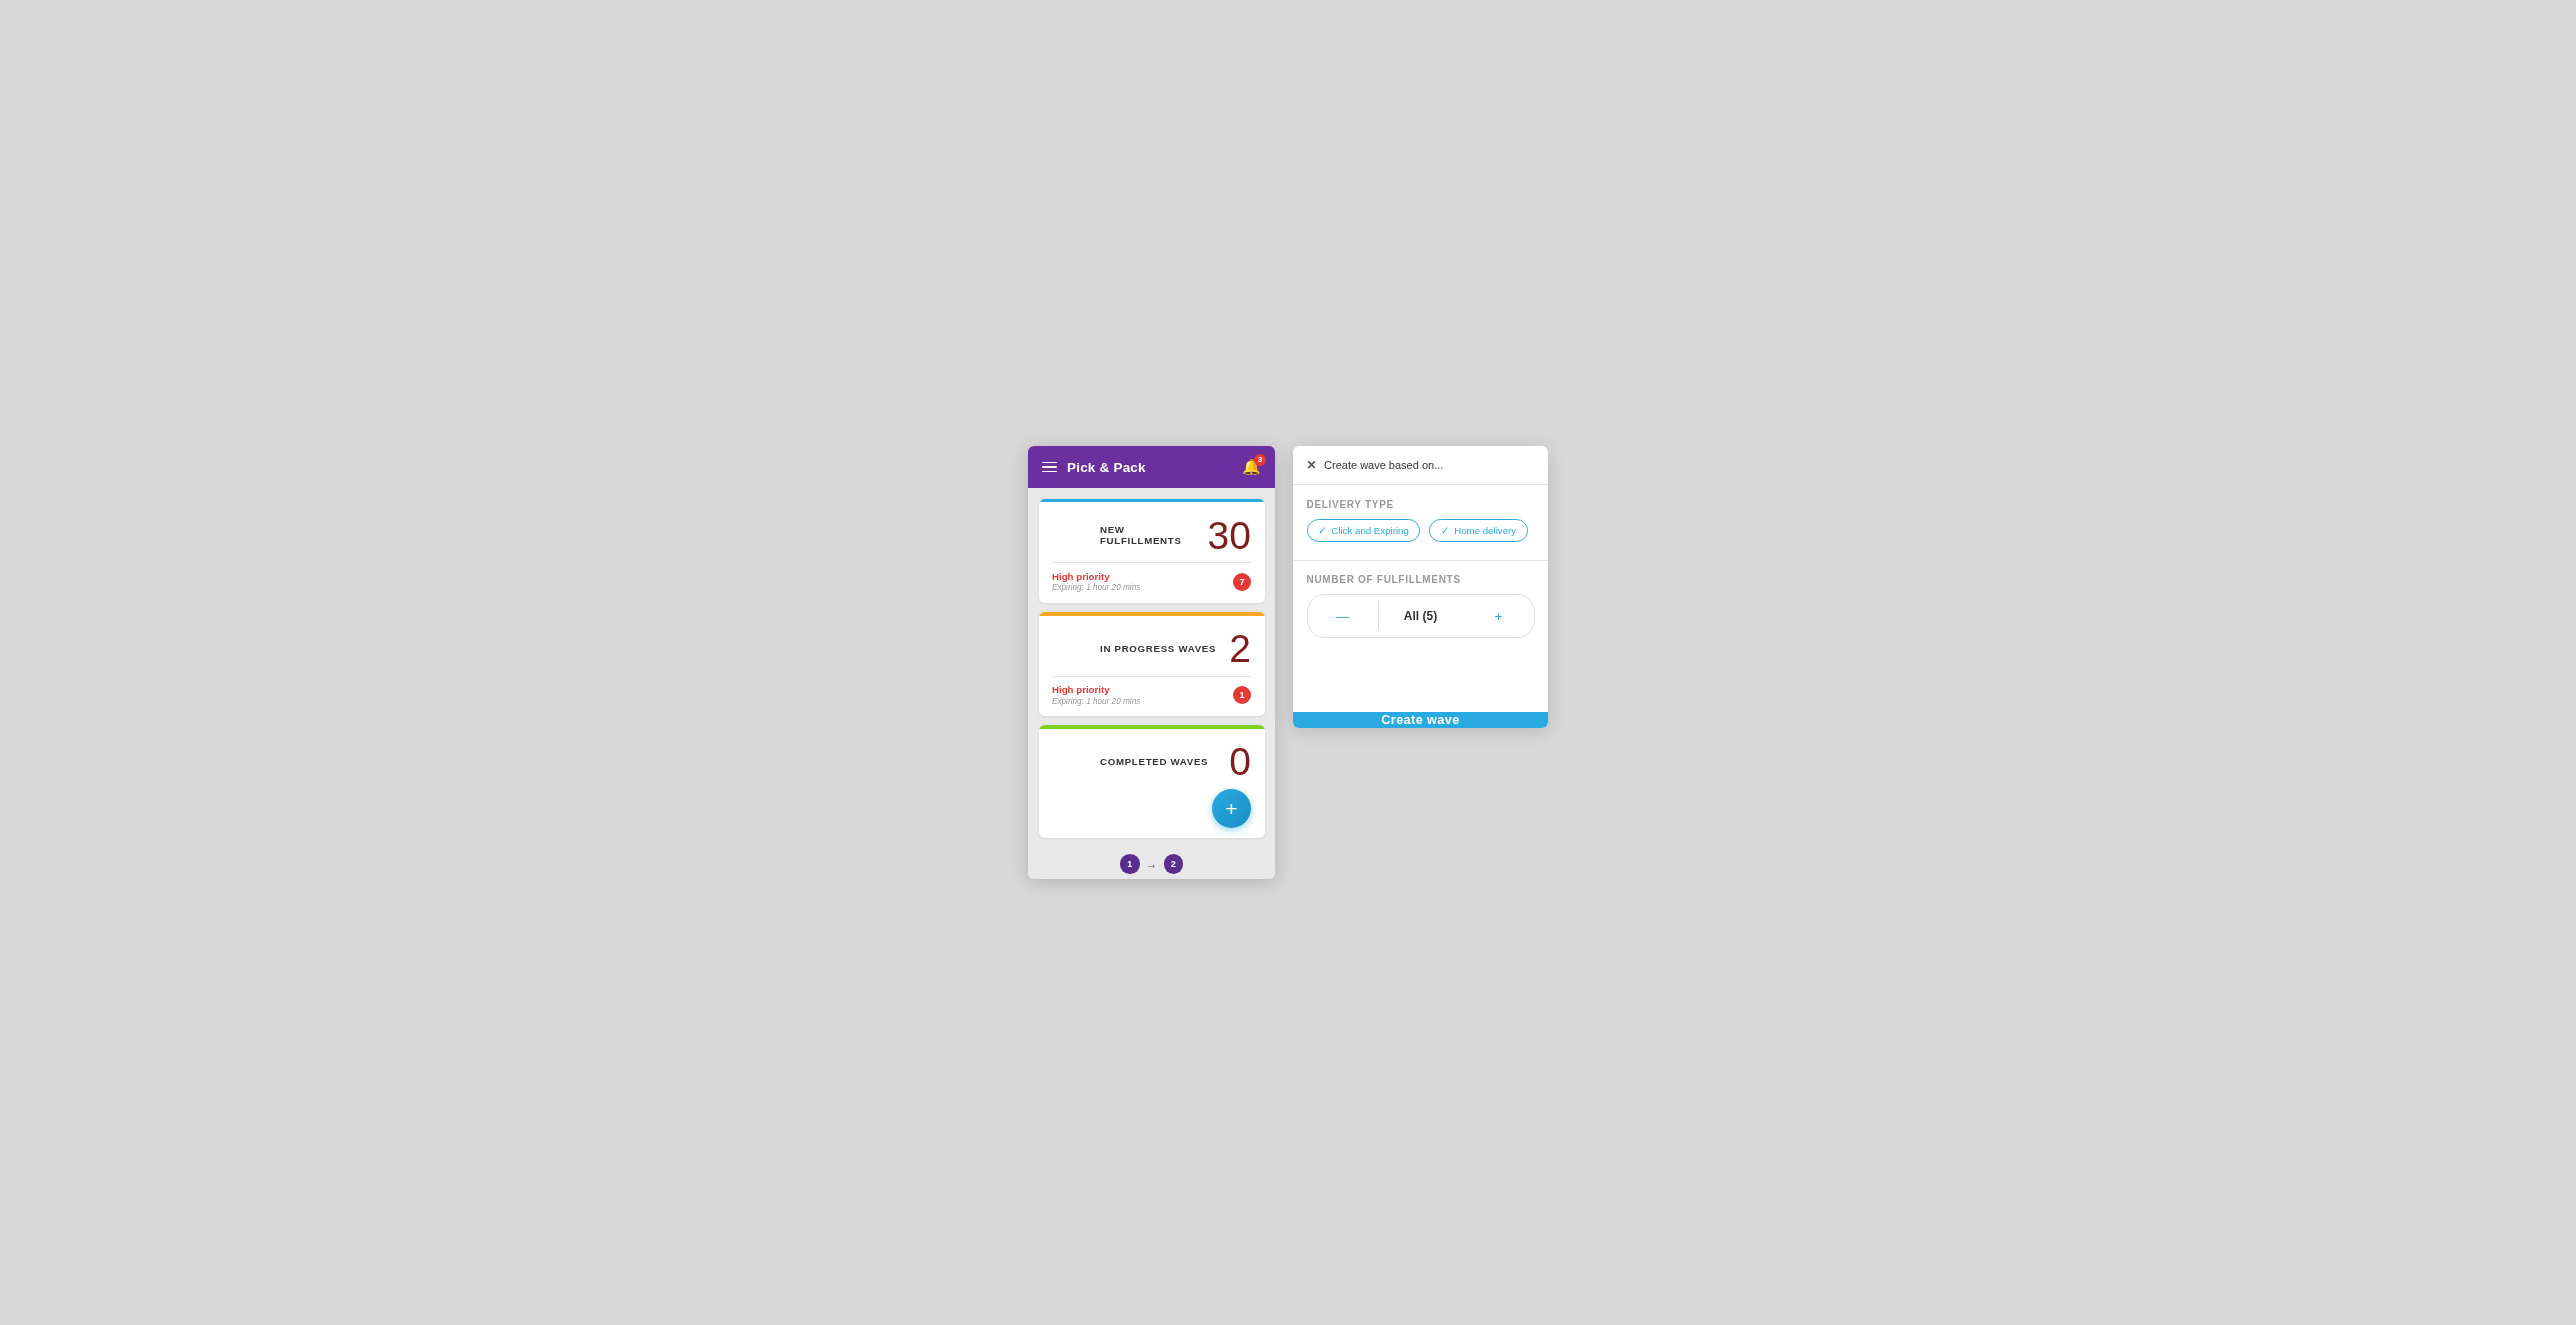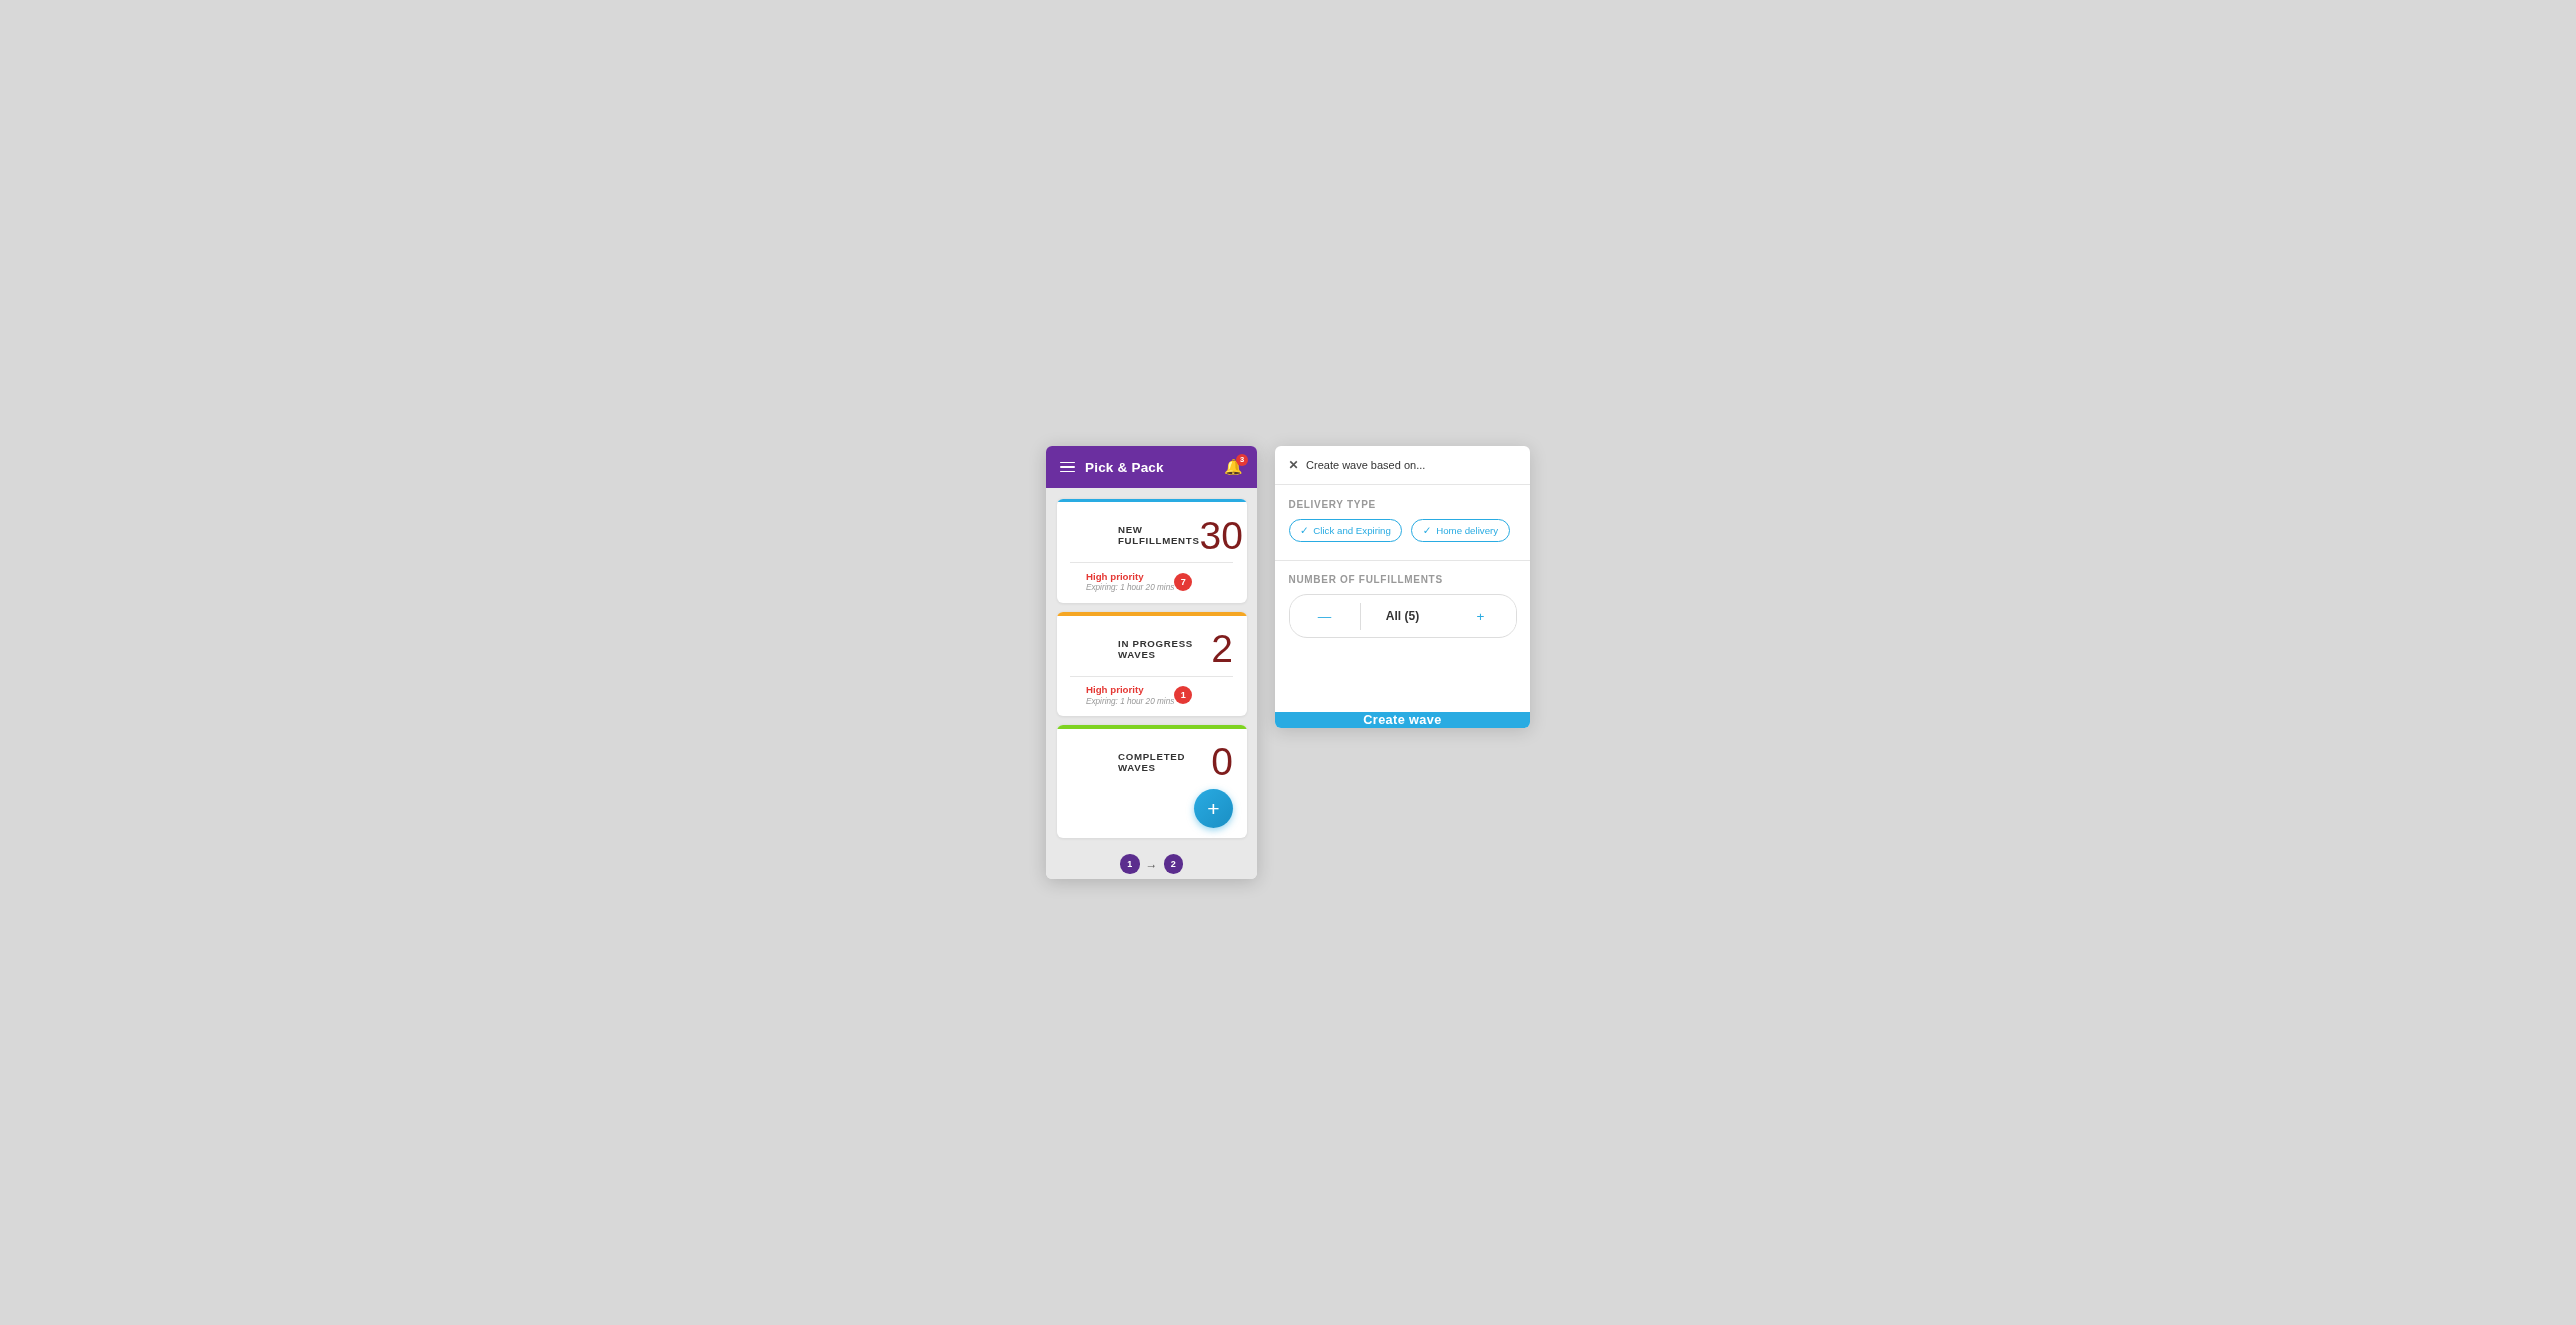--- a/index.html
+++ b/index.html
@@ -13,21 +13,21 @@
     }
     .scene {
       display: flex;
       align-items: flex-start;
       gap: 18px;
       position: relative;
     }
 
     
     .app-panel {
-      width: 211px;
+      width: 247px;
       border-radius: 6px;
       overflow: hidden;
       box-shadow: 0 3px 18px rgba(0,0,0,0.18);
       background: #f0f0f0;
     }
     .app-header {
       background: #6b2fa0;
       padding: 12px 13.5px;
       display: flex;
       align-items: center;
@@ -127,21 +127,21 @@
       line-height: 1;
     }
     .card-divider {
       border: none;
       border-top: 0.7px solid #e5e5e5;
       margin: 6px 0 7.5px 0;
     }
     .card-priority-row {
       display: flex;
       align-items: center;
-      margin-left: 16px;
+      justify-content: space-between;
     }
     .card-priority-info {
       display: flex;
       flex-direction: column;
       gap: 1.5px;
     }
     .priority-label {
       font-size: 9.7px;
       color: #e53935;
       font-weight: 600;

